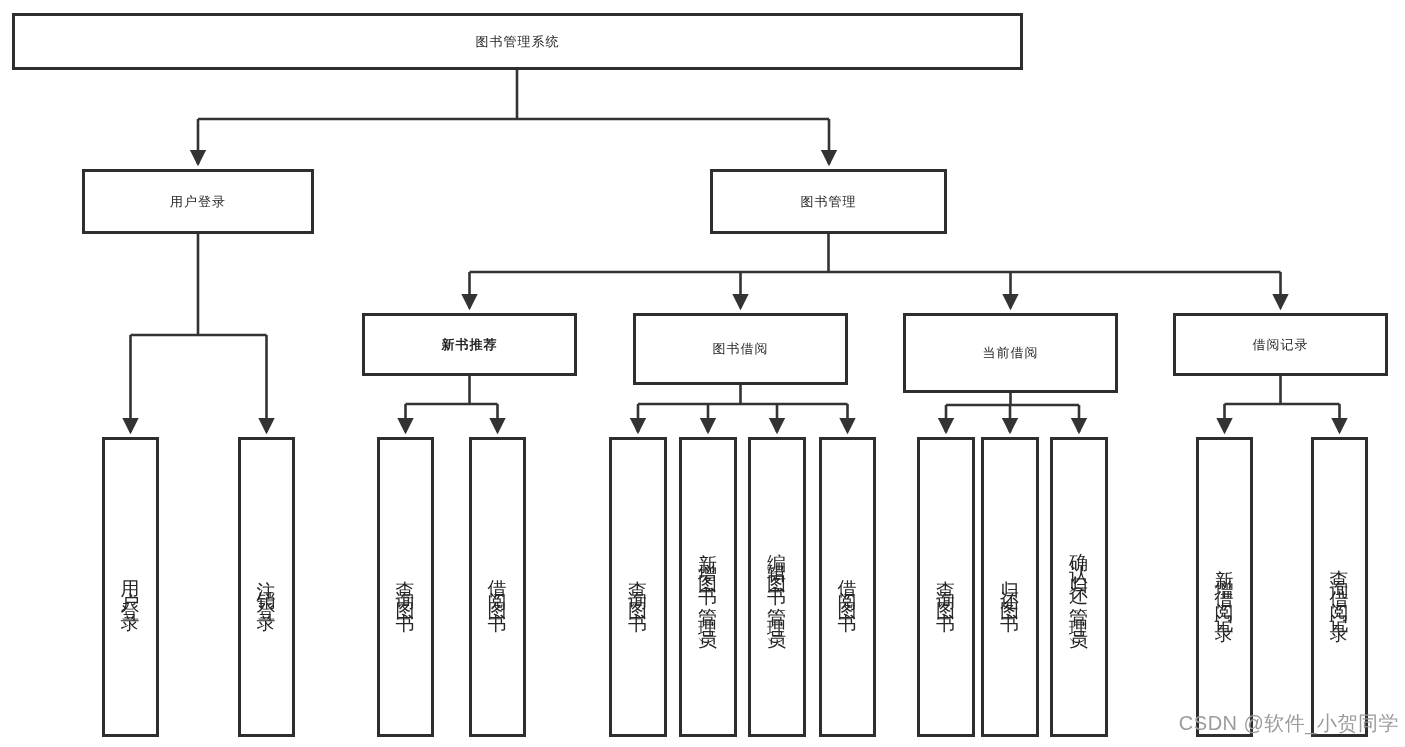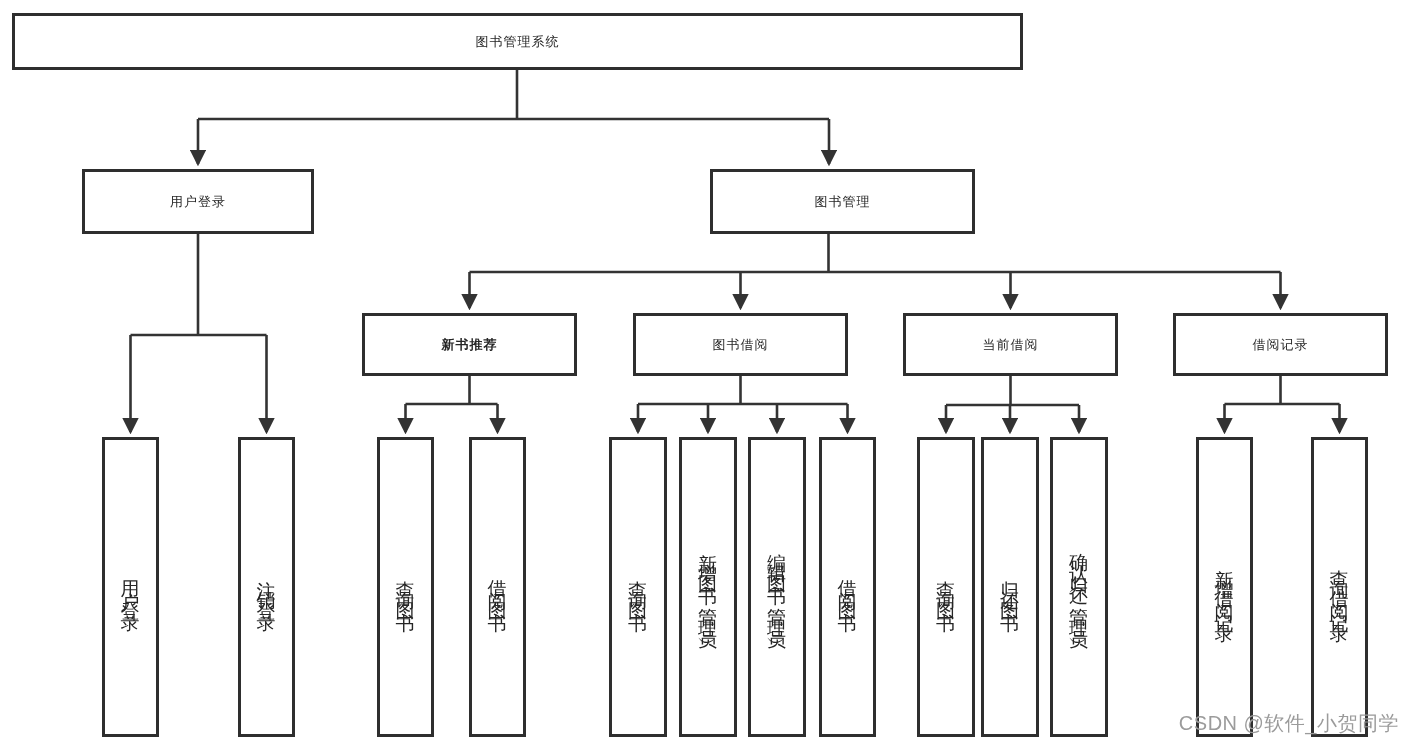--- a/index.html
+++ b/index.html
@@ -31,24 +31,24 @@
     align-items: center;
     justify-content: center;
     color: #262626;
   }
   .node-h {
     font-size: 13px;
     letter-spacing: 1px;
   }
   .root-node    { left: 12px;  top: 13px;  width: 1011px; height: 57px; }
   .l2a          { left: 82px;  top: 169px; width: 232px;  height: 65px; }
-  .l2b          { left: 710px; top: 169px; width: 265px;  height: 65px; }
+  .l2b          { left: 710px; top: 169px; width: 237px;  height: 65px; }
   .l3a          { left: 362px; top: 313px; width: 215px;  height: 63px; font-weight: bold; }
-  .l3b          { left: 633px; top: 313px; width: 215px;  height: 63px; }
-  .l3c          { left: 903px; top: 313px; width: 215px;  height: 63px; }
+  .l3b          { left: 633px; top: 313px; width: 215px;  height: 72px; }
+  .l3c          { left: 903px; top: 313px; width: 215px;  height: 80px; }
   .l3d          { left: 1173px;top: 313px; width: 215px;  height: 63px; }
   .leaf {
     top: 437px;
     height: 300px;
     width: 57px;
   }
   .leaf-label {
     writing-mode: vertical-rl;
     text-orientation: mixed;
     font-size: 19px;

